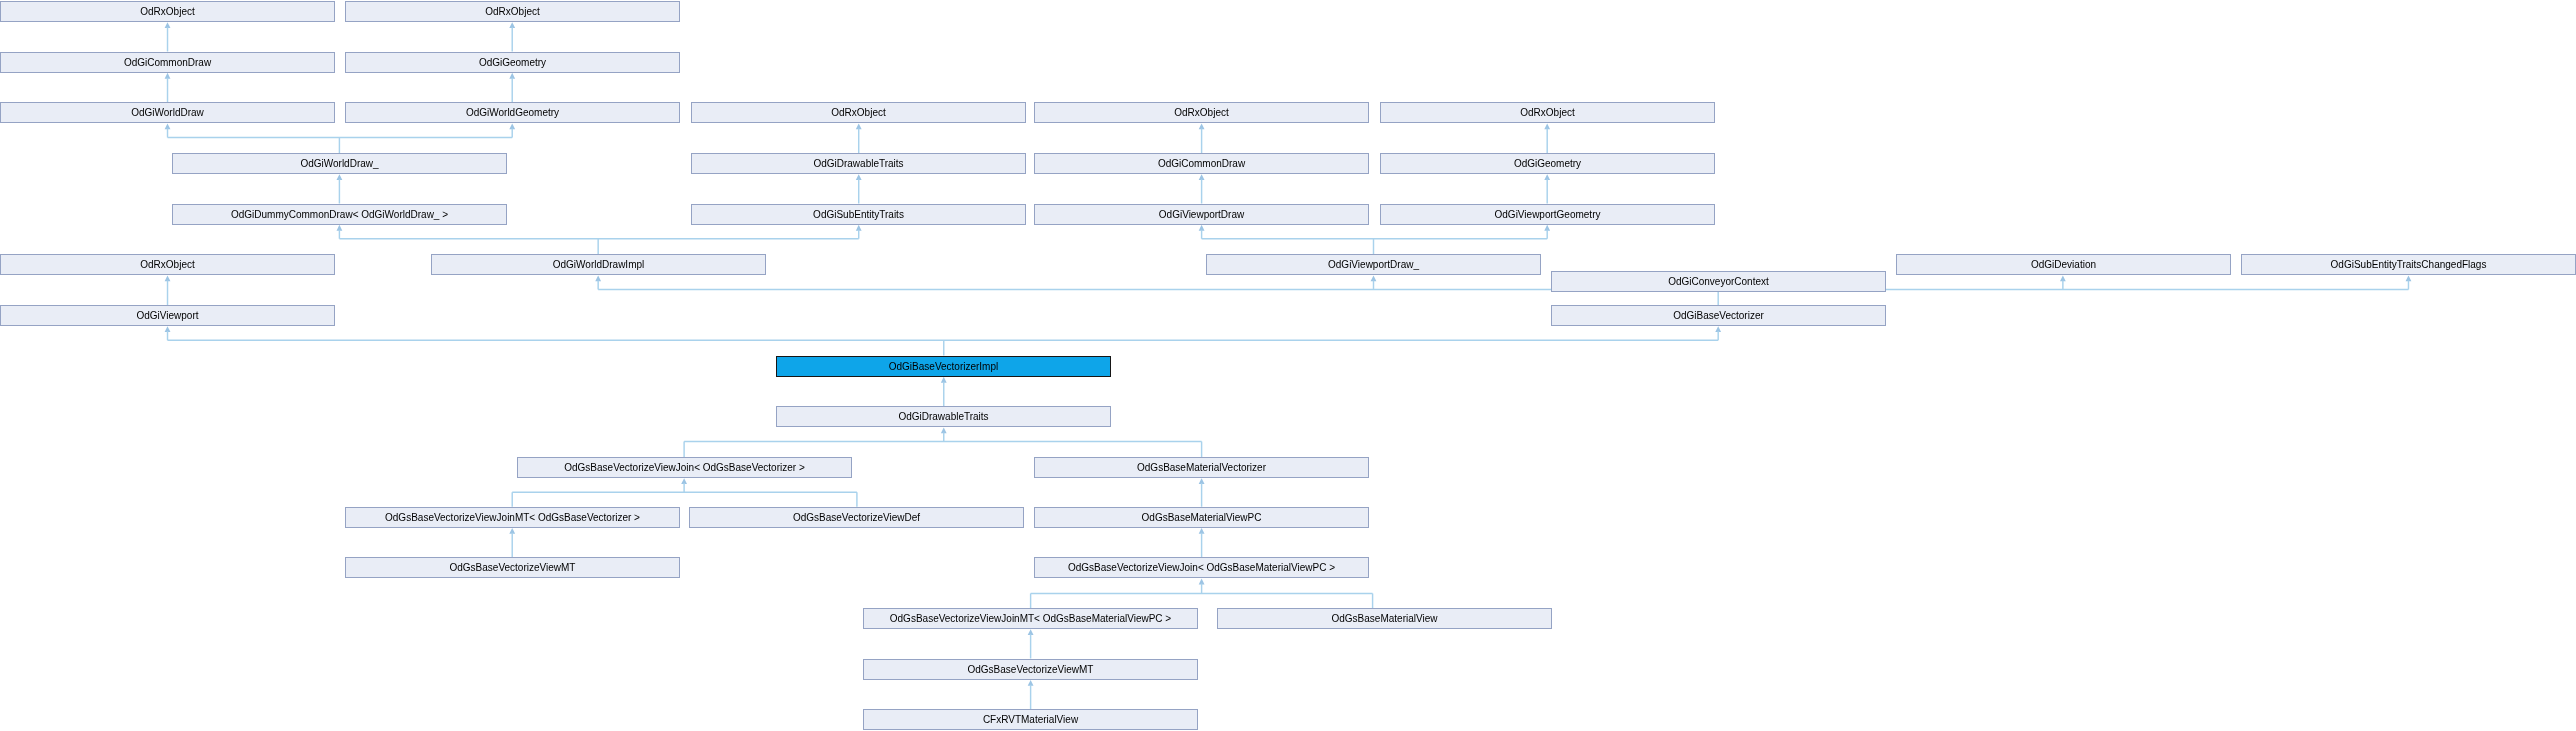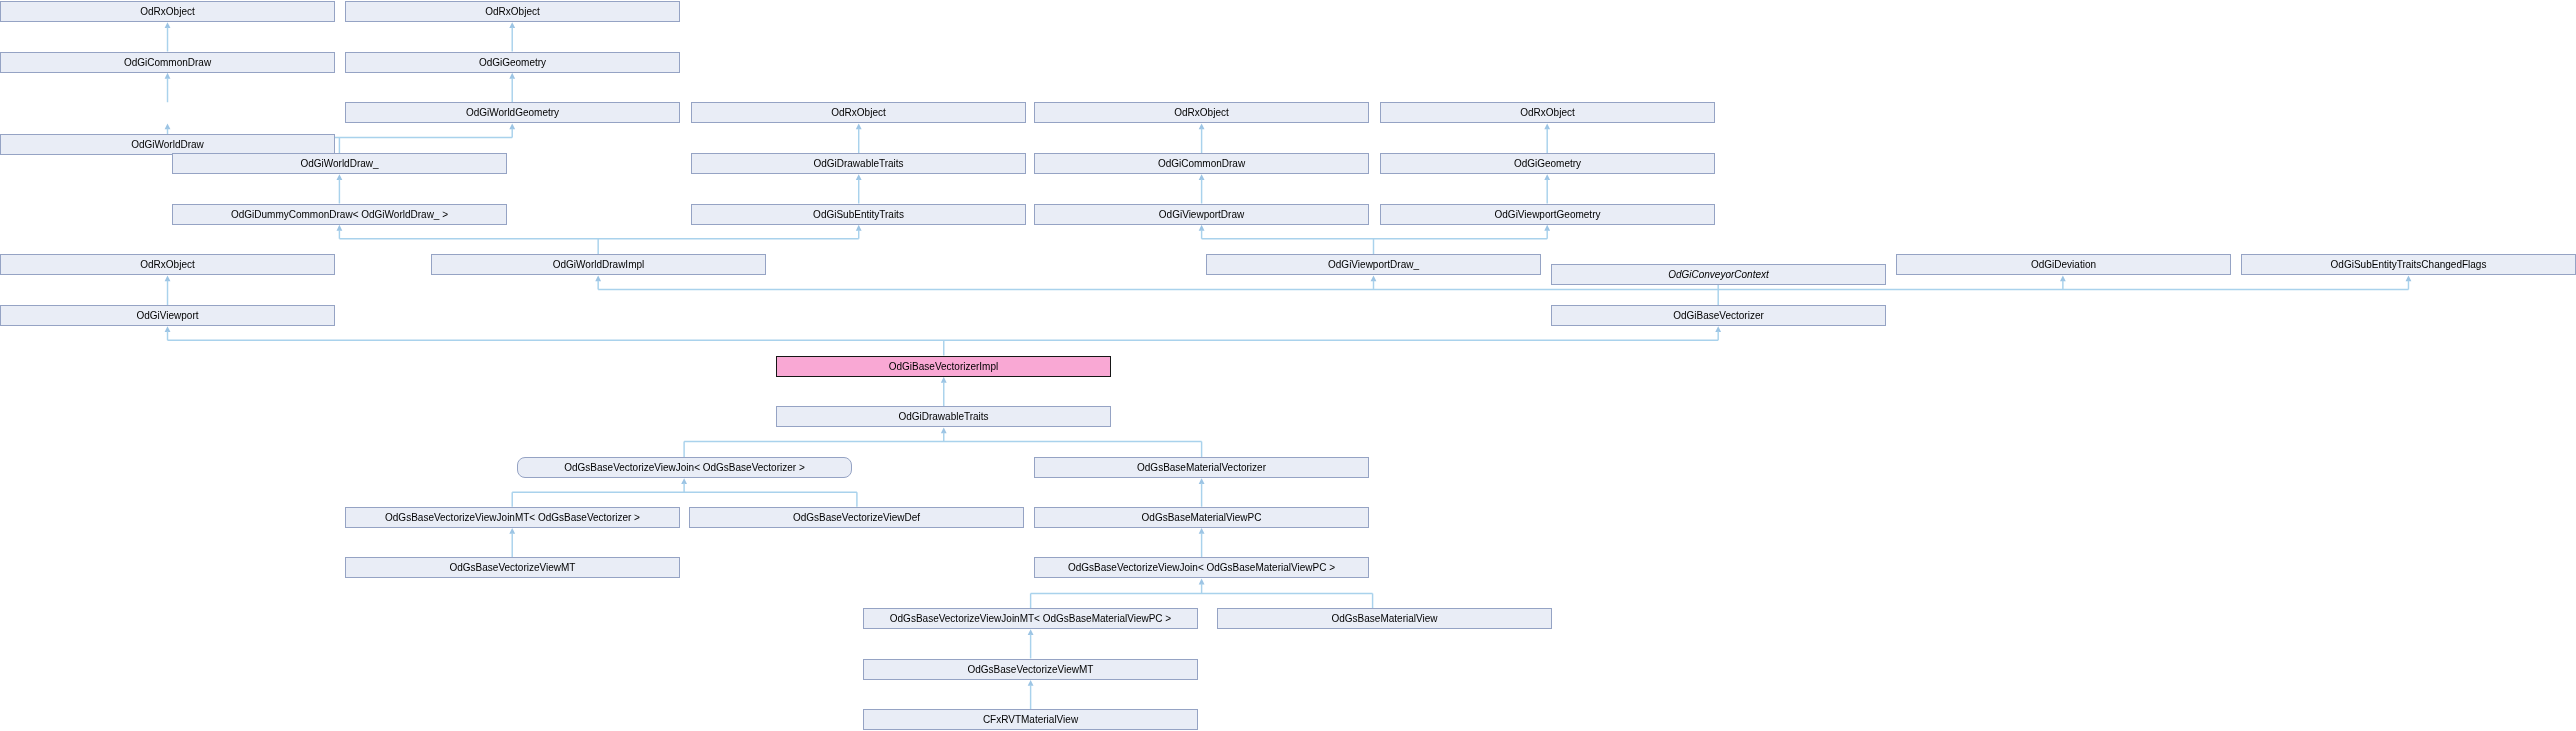--- a/index.html
+++ b/index.html
@@ -27,21 +27,21 @@
     color: #000000;
     font-size: 10px;
     display: flex;
     align-items: center;
     justify-content: center;
     white-space: nowrap;
     overflow: hidden;
     cursor: pointer;
   }
   .node.current {
-    background: #f9a8d4;
+    background: #0ea5e9;
     border-color: #161616;
     cursor: default;
   }
 </style>
 </head>
 <body>
 
 <div class="canvas">
   <svg class="edges-svg" width="2576" height="731" viewBox="0 0 2847 808" xmlns="http://www.w3.org/2000/svg">
       <polygon points="185,24.5 181.8,31 188.2,31" fill="#9cc4e4"></polygon>
@@ -103,44 +103,44 @@
       <polygon points="1139,695.5 1135.8,702 1142.2,702" fill="#9cc4e4"></polygon>
       <path d="M 1139 701 L 1139 711.5 M 1139 711.5 L 1139 728" stroke="#a9d2ec" stroke-width="1.6" fill="none"></path>
       <polygon points="1139,751.5 1135.8,758 1142.2,758" fill="#9cc4e4"></polygon>
       <path d="M 1139 757 L 1139 767.5 M 1139 767.5 L 1139 784" stroke="#a9d2ec" stroke-width="1.6" fill="none"></path>
     </svg>
   <div id="nodes-layer">
       <div class="node" style="left: 0px; top: 0.9px;">OdRxObject</div>
       <div class="node" style="left: 345px; top: 0.9px;">OdRxObject</div>
       <div class="node" style="left: 0px; top: 52px;">OdGiCommonDraw</div>
       <div class="node" style="left: 345px; top: 52px;">OdGiGeometry</div>
-      <div class="node" style="left: 0px; top: 102px; margin-top: 32px;">OdGiWorldDraw</div>
+      <div class="node" style="left: 0px; top: 102px;">OdGiWorldDraw</div>
       <div class="node" style="left: 345px; top: 102px;">OdGiWorldGeometry</div>
       <div class="node" style="left: 691px; top: 102px;">OdRxObject</div>
       <div class="node" style="left: 1034px; top: 102px;">OdRxObject</div>
       <div class="node" style="left: 1380px; top: 102px;">OdRxObject</div>
       <div class="node" style="left: 172px; top: 153px;">OdGiWorldDraw_</div>
       <div class="node" style="left: 691px; top: 153px;">OdGiDrawableTraits</div>
       <div class="node" style="left: 1034px; top: 153px;">OdGiCommonDraw</div>
       <div class="node" style="left: 1380px; top: 153px;">OdGiGeometry</div>
       <div class="node" style="left: 172px; top: 204px;">OdGiDummyCommonDraw&lt; OdGiWorldDraw_ &gt;</div>
       <div class="node" style="left: 691px; top: 204px;">OdGiSubEntityTraits</div>
       <div class="node" style="left: 1034px; top: 204px;">OdGiViewportDraw</div>
       <div class="node" style="left: 1380px; top: 204px;">OdGiViewportGeometry</div>
       <div class="node" style="left: 0px; top: 254px;">OdRxObject</div>
       <div class="node" style="left: 431px; top: 254px; text-align: center;">OdGiWorldDrawImpl</div>
       <div class="node" style="left: 1206px; top: 254px;">OdGiViewportDraw_</div>
-      <div class="node" style="left: 1551px; top: 264px; font-style: italic;">OdGiConveyorContext</div>
+      <div class="node" style="left: 1551px; top: 271px;">OdGiConveyorContext</div>
       <div class="node" style="left: 1896px; top: 254px;">OdGiDeviation</div>
       <div class="node" style="left: 2241px; top: 254px;">OdGiSubEntityTraitsChangedFlags</div>
       <div class="node" style="left: 0px; top: 305px;">OdGiViewport</div>
       <div class="node" style="left: 1551px; top: 305px;">OdGiBaseVectorizer</div>
       <div class="node current" style="left: 776px; top: 356px;">OdGiBaseVectorizerImpl</div>
       <div class="node" style="left: 776px; top: 406px;">OdGiDrawableTraits</div>
-      <div class="node" style="left: 517px; top: 457px; border-radius: 8px;">OdGsBaseVectorizeViewJoin&lt; OdGsBaseVectorizer &gt;</div>
+      <div class="node" style="left: 517px; top: 457px;">OdGsBaseVectorizeViewJoin&lt; OdGsBaseVectorizer &gt;</div>
       <div class="node" style="left: 1034px; top: 457px;">OdGsBaseMaterialVectorizer</div>
       <div class="node" style="left: 345px; top: 507px;">OdGsBaseVectorizeViewJoinMT&lt; OdGsBaseVectorizer &gt;</div>
       <div class="node" style="left: 689px; top: 507px;">OdGsBaseVectorizeViewDef</div>
       <div class="node" style="left: 1034px; top: 507px;">OdGsBaseMaterialViewPC</div>
       <div class="node" style="left: 345px; top: 557px;">OdGsBaseVectorizeViewMT</div>
       <div class="node" style="left: 1034px; top: 557px;">OdGsBaseVectorizeViewJoin&lt; OdGsBaseMaterialViewPC &gt;</div>
       <div class="node" style="left: 863px; top: 608px;">OdGsBaseVectorizeViewJoinMT&lt; OdGsBaseMaterialViewPC &gt;</div>
       <div class="node" style="left: 1205px; top: 608px; margin-left: 12px;">OdGsBaseMaterialView</div>
       <div class="node" style="left: 863px; top: 659px;">OdGsBaseVectorizeViewMT</div>
       <div class="node" style="left: 863px; top: 709px;">CFxRVTMaterialView</div>

